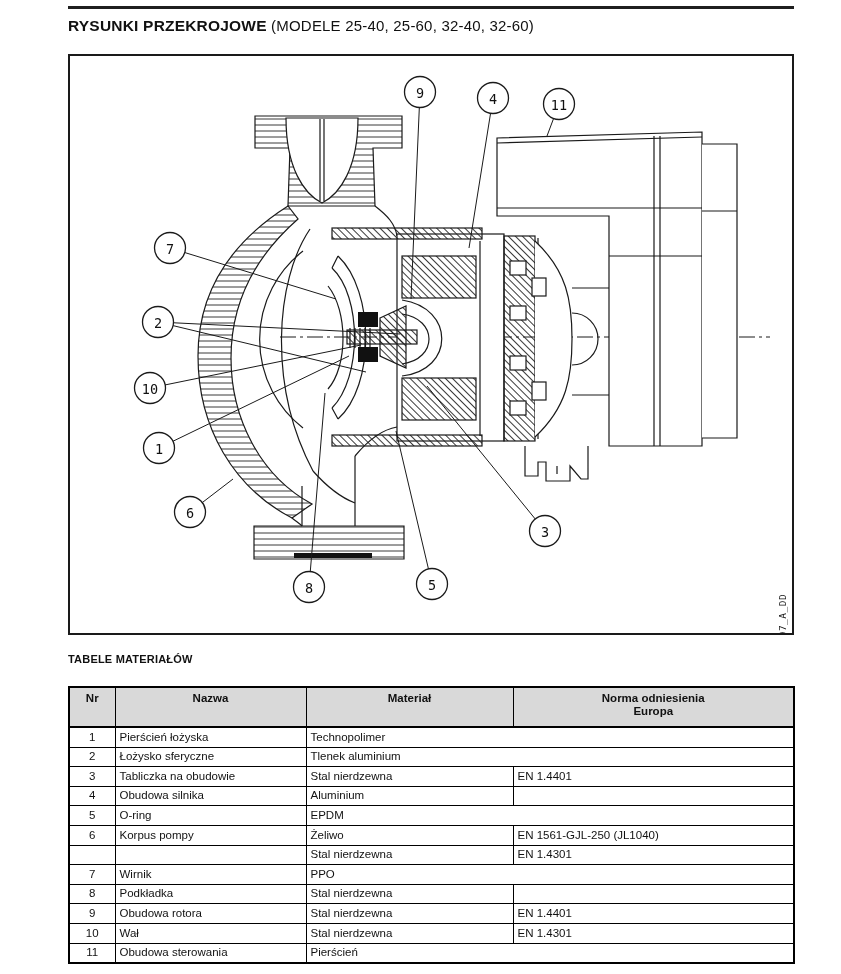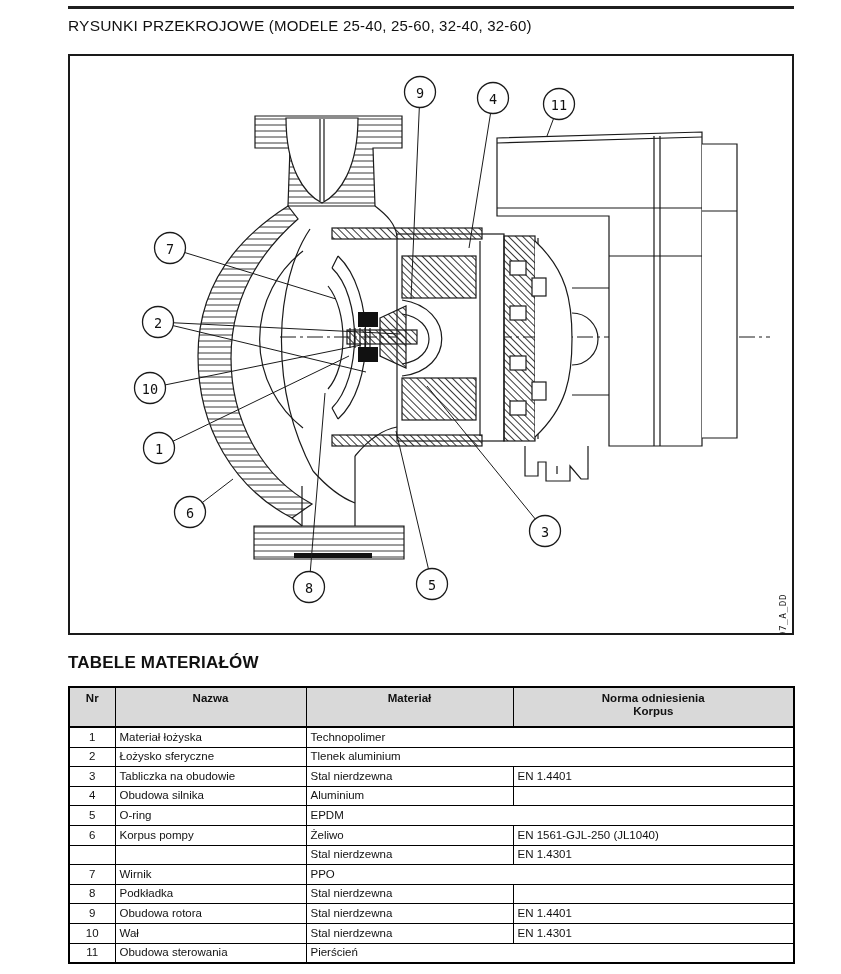--- a/index.html
+++ b/index.html
@@ -3,27 +3,27 @@
 <meta charset="utf-8">
 <style>
   html,body{margin:0;padding:0;background:#ffffff;}
   body{width:841px;height:974px;position:relative;
        font-family:"Liberation Sans", sans-serif;color:#111;}
 
   .top-bar{position:absolute;left:68px;top:6px;width:726px;height:3px;background:#1f1f1f;}
 
   .page-title{position:absolute;left:68px;top:17px;margin:0;font-size:15px;
               font-weight:normal;letter-spacing:.2px;white-space:nowrap;}
-  .page-title .tb{font-weight:normal;font-size:15.5px;}
+  .page-title .tb{font-weight:bold;font-size:15.5px;}
 
   .drawing-frame{position:absolute;left:68px;top:54px;width:726px;height:581px;
                  border:2px solid #1a1a1a;box-sizing:border-box;background:#fff;}
   .drawing-frame svg{display:block;width:100%;height:100%;}
 
-  .section-title{position:absolute;left:68px;top:653px;margin:0;font-size:17px;
+  .section-title{position:absolute;left:68px;top:653px;margin:0;font-size:11px;
                  font-weight:bold;letter-spacing:.2px;}
 
   .materials-table{position:absolute;left:68px;top:686px;width:725px;
                    border-collapse:collapse;table-layout:fixed;
                    font-size:11.5px;line-height:1.15;}
   .materials-table{border:2px solid #000;}
   .materials-table th,.materials-table td{border:1px solid #000;padding:1px 4px;
                    overflow:hidden;white-space:nowrap;}
   .materials-table thead th{background:#d9d9d9;font-weight:bold;text-align:center;
                    border-bottom:2px solid #000;height:33px;vertical-align:top;padding-top:4px;}
@@ -211,28 +211,28 @@
       <col style="width:207px">
       <col style="width:281px">
   </colgroup>
   <thead>
     <tr>
       <th>Nr</th>
       <th>Nazwa</th>
       <th>Materiał</th>
       <th class="h-norma">
         <div>Norma odniesienia</div>
-        <div>Korpus</div>
+        <div>Europa</div>
       </th>
     </tr>
   </thead>
   <tbody>
       <tr>
         <td class="c-nr">1</td>
-        <td>Materiał łożyska</td>
+        <td>Pierścień łożyska</td>
         <td colspan="2">Technopolimer</td>
       </tr>
       <tr>
         <td class="c-nr">2</td>
         <td>Łożysko sferyczne</td>
         <td colspan="2">Tlenek aluminium</td>
       </tr>
       <tr>
         <td class="c-nr">3</td>
         <td>Tabliczka na obudowie</td>

